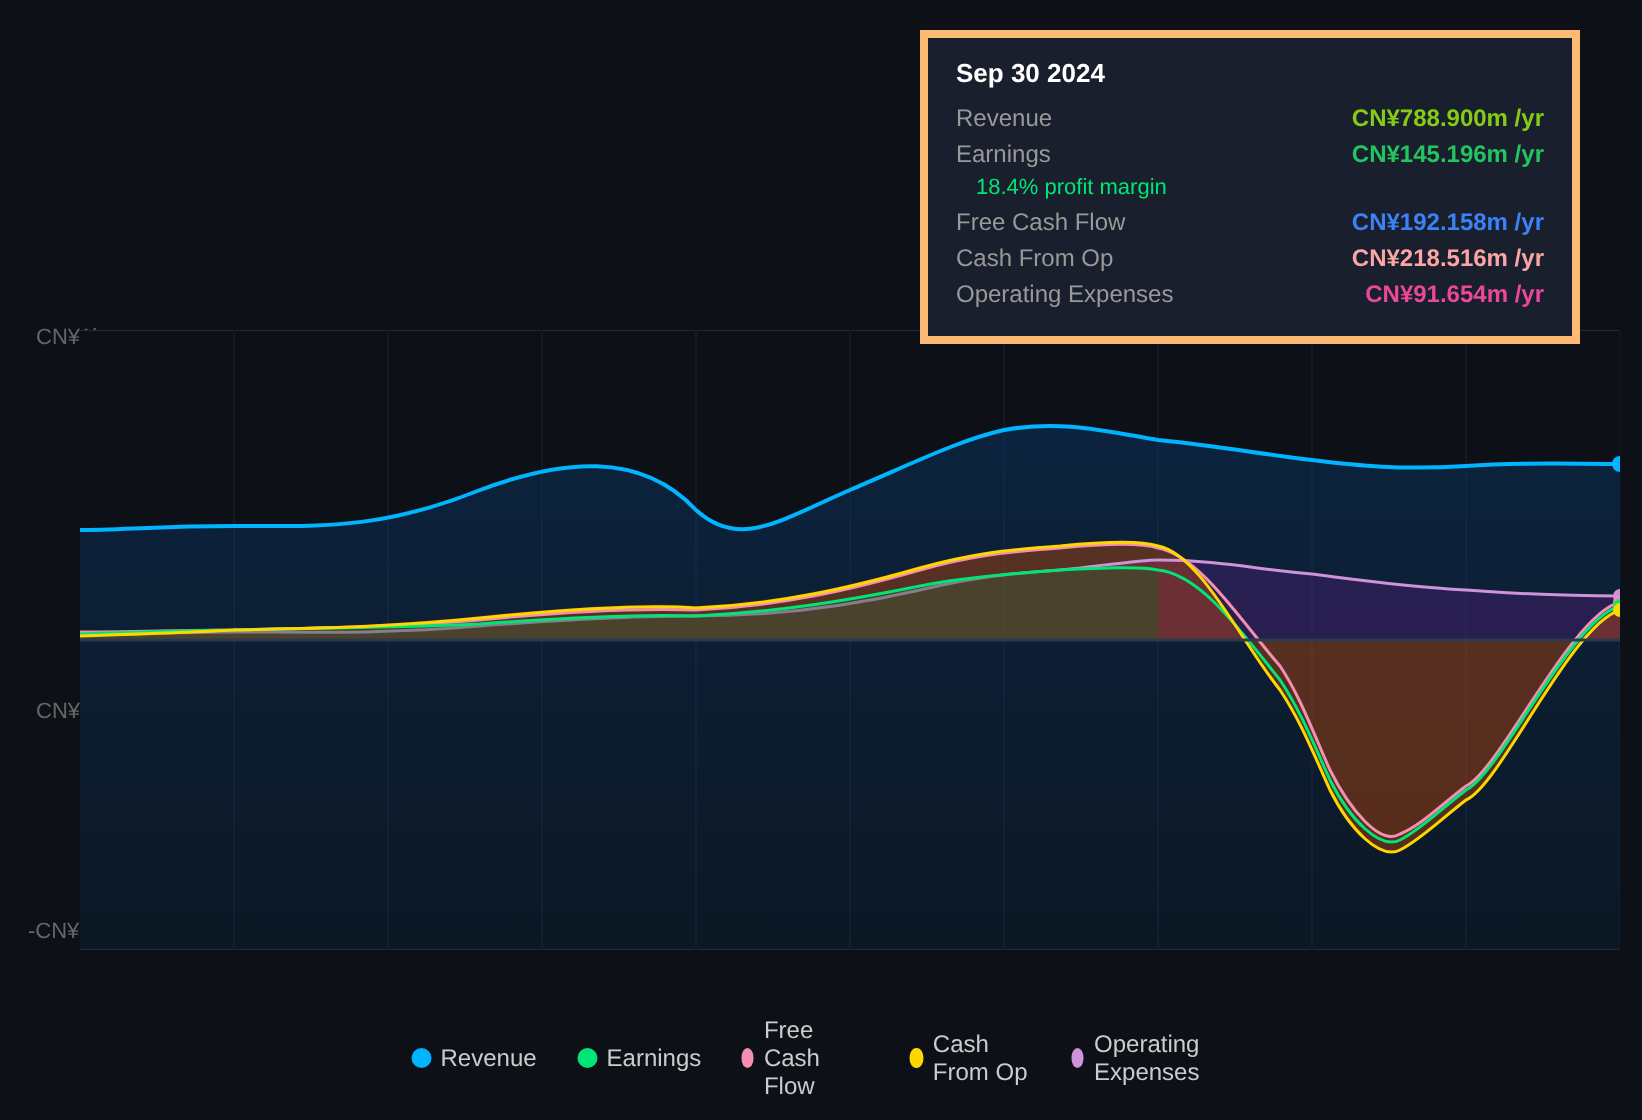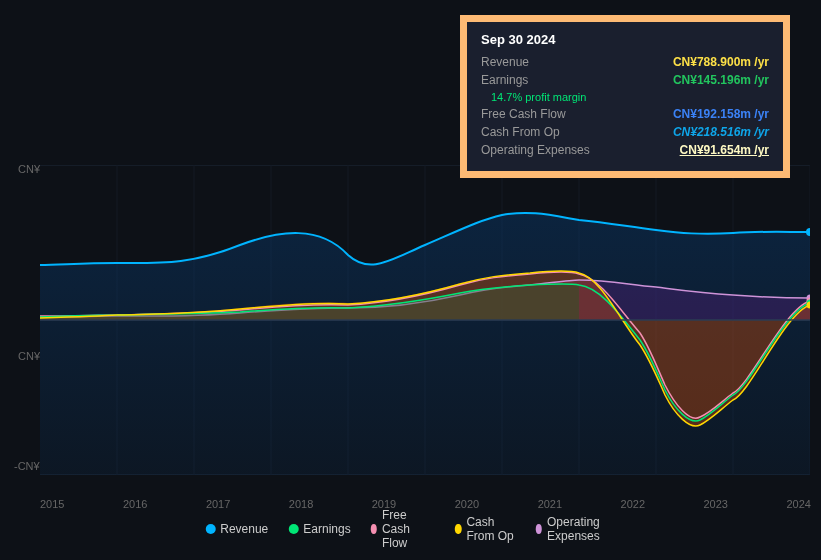--- a/index.html
+++ b/index.html
@@ -16,43 +16,43 @@
       width: 821px;
       height: 560px;
       background: #0d1117;
     }
     
     .tooltip {
       position: absolute;
       top: 15px;
       left: 460px;
       background: #1a1f2e;
-      border: 7px solid #fdba74;
+      border: 4px solid #fdba74;
       padding: 10px 14px;
       min-width: 330px;
       z-index: 10;
     }
     .tooltip-date {
       color: #fff;
       font-size: 13px;
       font-weight: bold;
       margin-bottom: 8px;
     }
     .tooltip-row {
       display: flex;
       justify-content: space-between;
       align-items: center;
       margin-bottom: 4px;
       font-size: 12px;
     }
     .tooltip-label { color: #999; }
-    .tooltip-value { color: #fde047; font-weight: bold; }
+    .tooltip-value { color: #84cc16; font-weight: bold; }
     .tooltip-value.green { color: #22c55e; }
-    .tooltip-value.gold { color: #0ea5e9; font-style: italic; }
-    .tooltip-value.purple { color: #fef9c3; text-decoration: underline; }
+    .tooltip-value.gold { color: #fca5a5; }
+    .tooltip-value.purple { color: #ec4899; }
     .tooltip-sub {
       color: #00e676;
       font-size: 11px;
       margin-left: 10px;
     }
     .tooltip-sub-row {
       display: flex;
       align-items: center;
       margin-bottom: 4px;
       font-size: 12px;
@@ -115,21 +115,21 @@
     <div class="tooltip-date">Sep 30 2024</div>
     <div class="tooltip-row">
       <span class="tooltip-label">Revenue</span>
       <span class="tooltip-value">CN¥788.900m /yr</span>
     </div>
     <div class="tooltip-row">
       <span class="tooltip-label">Earnings</span>
       <span class="tooltip-value green">CN¥145.196m /yr</span>
     </div>
     <div class="tooltip-sub-row">
-      <span class="tooltip-sub">14.7% profit margin</span>
+      <span class="tooltip-sub">18.4% profit margin</span>
     </div>
     <div class="tooltip-row">
       <span class="tooltip-label">Free Cash Flow</span>
       <span class="tooltip-value" style="color:#3b82f6">CN¥192.158m /yr</span>
     </div>
     <div class="tooltip-row">
       <span class="tooltip-label">Cash From Op</span>
       <span class="tooltip-value gold">CN¥218.516m /yr</span>
     </div>
     <div class="tooltip-row">
@@ -189,32 +189,20 @@
     <path d="M0,153 C30,152 60,151 77,150 C120,149 150,149 200,144 C240,140 280,137 308,139 C350,137 385,129 420,119 C445,112 462,110 490,108 C510,106 530,105 539,108 C560,112 580,155 600,180 C610,195 616,210 625,230 C635,250 650,265 660,260 C670,255 680,245 693,235 C710,228 745,148 770,140" fill="none" stroke="#ffd700" stroke-width="1.5"></path>
 
     <circle cx="770" cy="133" r="3.5" fill="#ce93d8"></circle>
     <circle cx="770" cy="136" r="3.5" fill="#f48fb1"></circle>
     <circle cx="770" cy="138" r="3.5" fill="#00e676"></circle>
     <circle cx="770" cy="140" r="3.5" fill="#ffd700"></circle>
 
     <line x1="0" y1="155" x2="770" y2="155" stroke="#2a3a50" stroke-width="1.5"></line>
   </svg>
 
-  <div style="position:absolute;bottom:50px;left:40px;right:10px;display:flex;justify-content:space-between;">
-    <span class="x-label">2015</span>
-    <span class="x-label">2016</span>
-    <span class="x-label">2017</span>
-    <span class="x-label">2018</span>
-    <span class="x-label">2019</span>
-    <span class="x-label">2020</span>
-    <span class="x-label">2021</span>
-    <span class="x-label">2022</span>
-    <span class="x-label">2023</span>
-    <span class="x-label">2024</span>
-  </div>
 
   <div class="legend">
     <div class="legend-item">
       <div class="legend-dot" style="background:#00b4ff;"></div>
       <span>Revenue</span>
     </div>
     <div class="legend-item">
       <div class="legend-dot" style="background:#00e676;"></div>
       <span>Earnings</span>
     </div>

